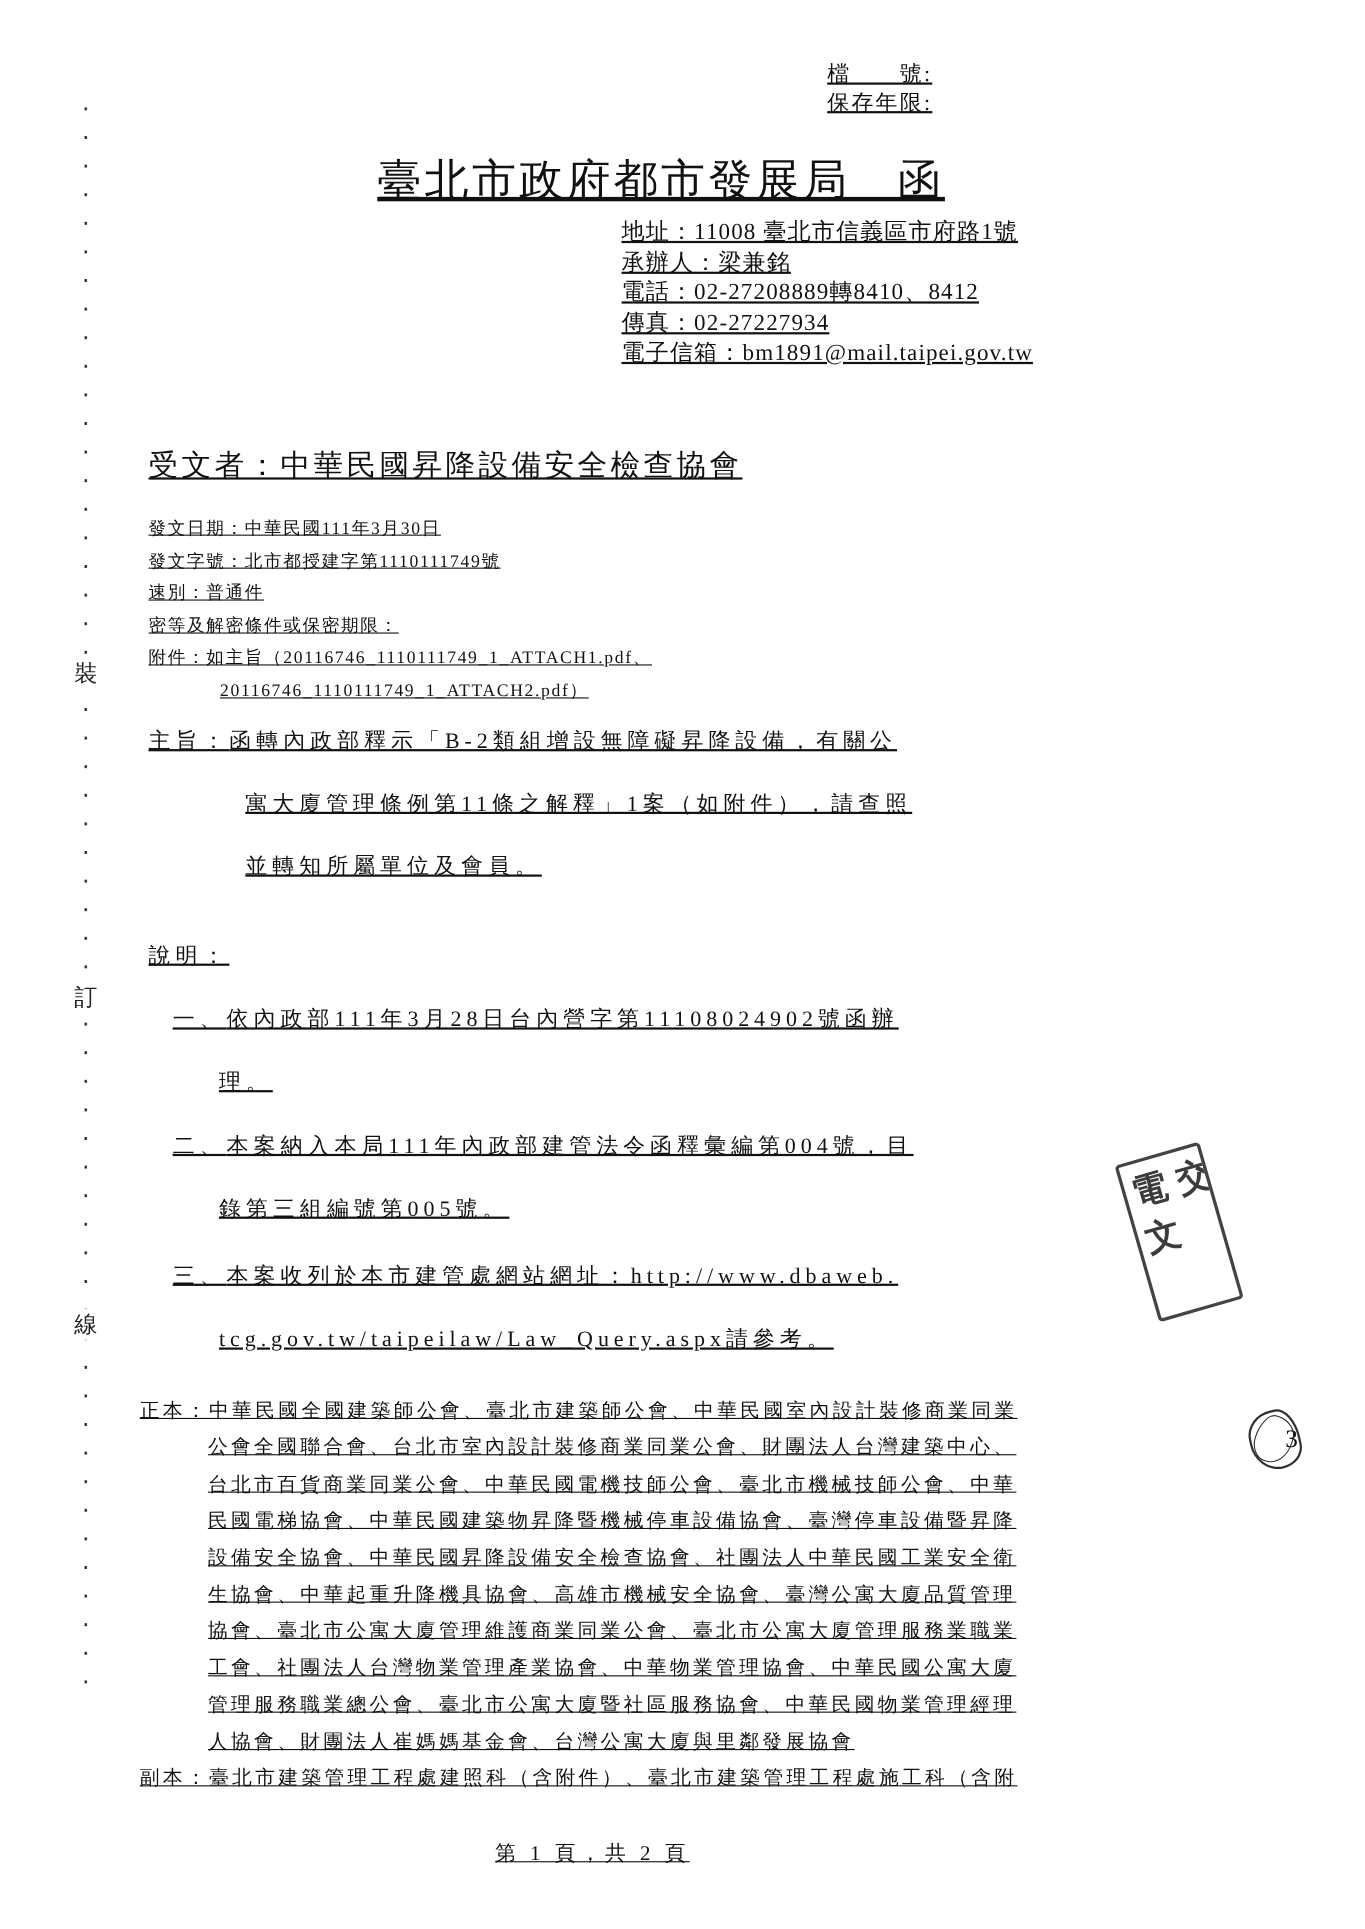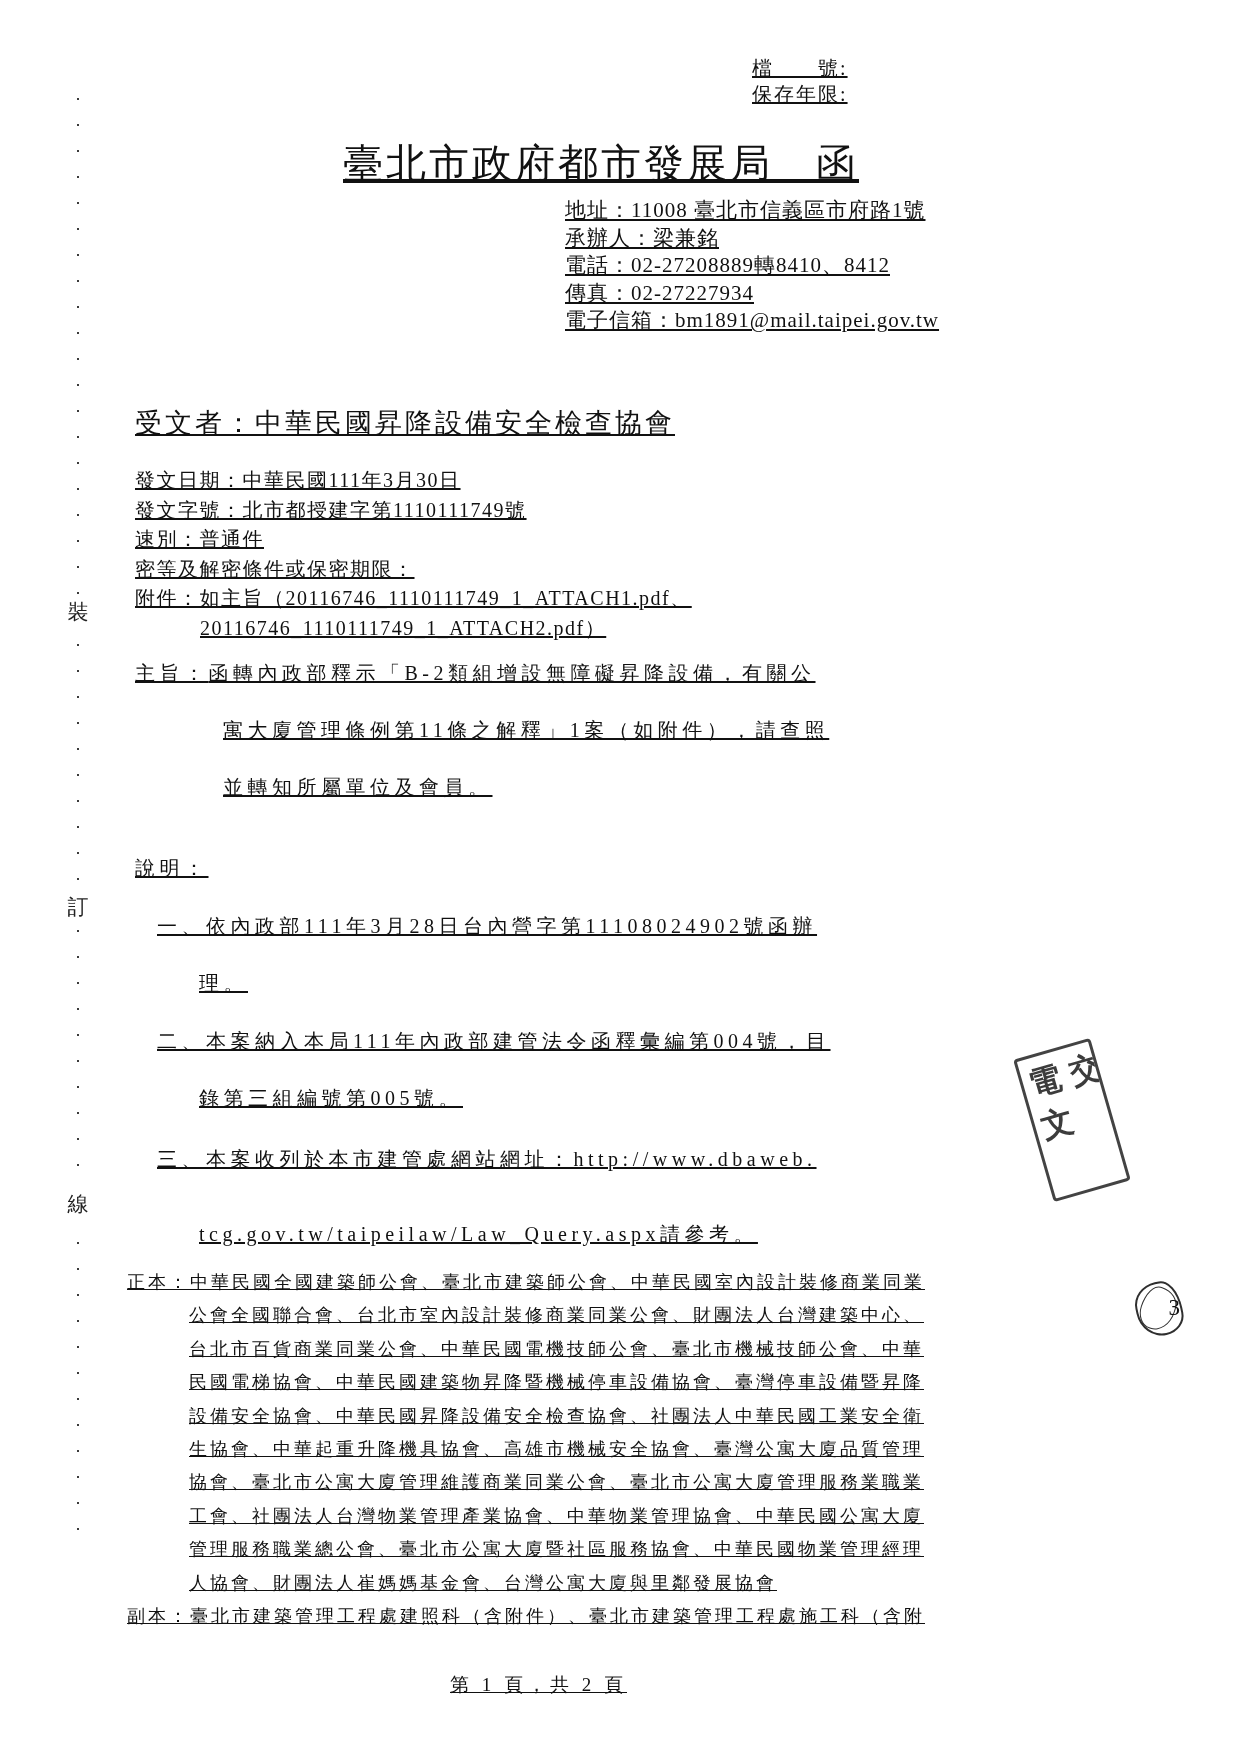--- a/index.html
+++ b/index.html
@@ -25,34 +25,34 @@
     font-size:21px;line-height:28px;color:#222;
   }
 
   .file-labels{top:55px;left:752px;font-size:20px;line-height:26px;letter-spacing:2px;}
   .doc-title{top:136px;left:343px;font-size:40px;letter-spacing:3px;font-weight:500;}
 
   .agency-info{top:197px;left:565px;font-size:21px;line-height:27.5px;letter-spacing:1px;}
 
   .recipient{top:405px;left:135px;font-size:27px;letter-spacing:3px;}
 
-  .meta{top:466px;left:135px;font-size:20px;line-height:29.5px;letter-spacing:1.5px;}
+  .meta{top:466px;left:135px;font-size:16px;line-height:29.5px;letter-spacing:1.5px;}
   .meta .indent2{padding-left:65px;}
 
   .body-line{font-size:20px;letter-spacing:4.5px;}
   .subj-l1{top:660px;left:135px;}
   .subj-l2{top:717px;left:223px;}
   .subj-l3{top:774px;left:223px;}
   .desc-label{top:855px;left:135px;}
   .it1a{top:913px;left:157px;}
   .it1b{top:970px;left:199px;}
   .it2a{top:1028px;left:157px;}
   .it2b{top:1085px;left:199px;}
   .it3a{top:1146px;left:157px;}
-  .it3b{top:1204px;left:199px;margin-top:17px;}
+  .it3b{top:1204px;left:199px;}
 
   .dist{top:1266px;left:127px;font-size:18px;line-height:33.4px;letter-spacing:3px;}
   .dist .cont{padding-left:62px;}
 
   .footer{top:1672px;left:0;width:1077px;text-align:center;font-size:19px;letter-spacing:4px;white-space:nowrap;}
 
   
   .stamp{
     position:absolute;left:1032px;top:1046px;width:74px;height:142px;
     border:3px solid #2a2a2a;border-radius:4px;

